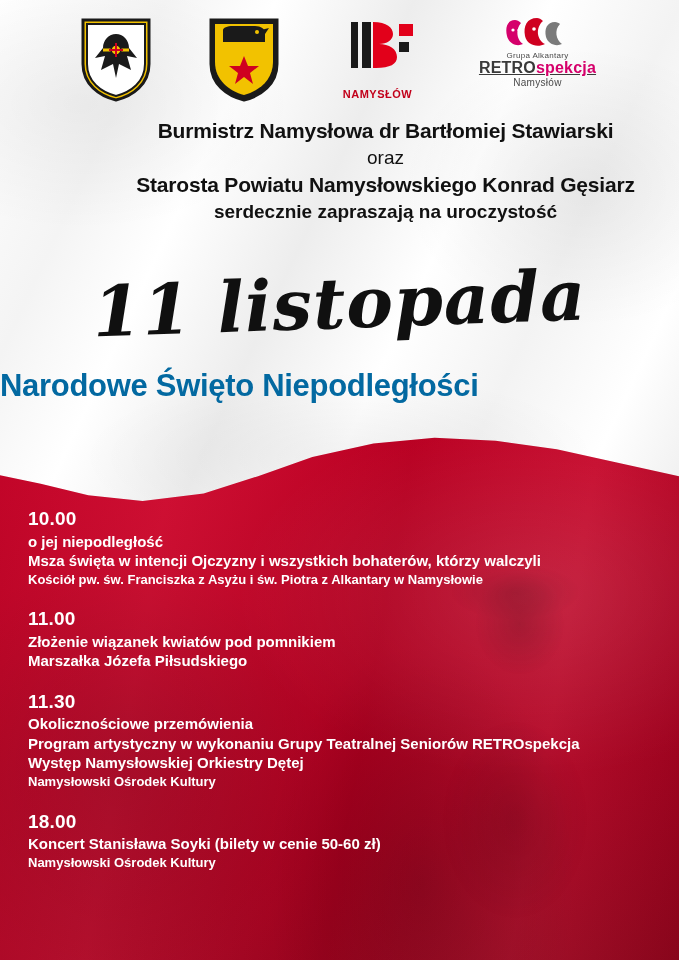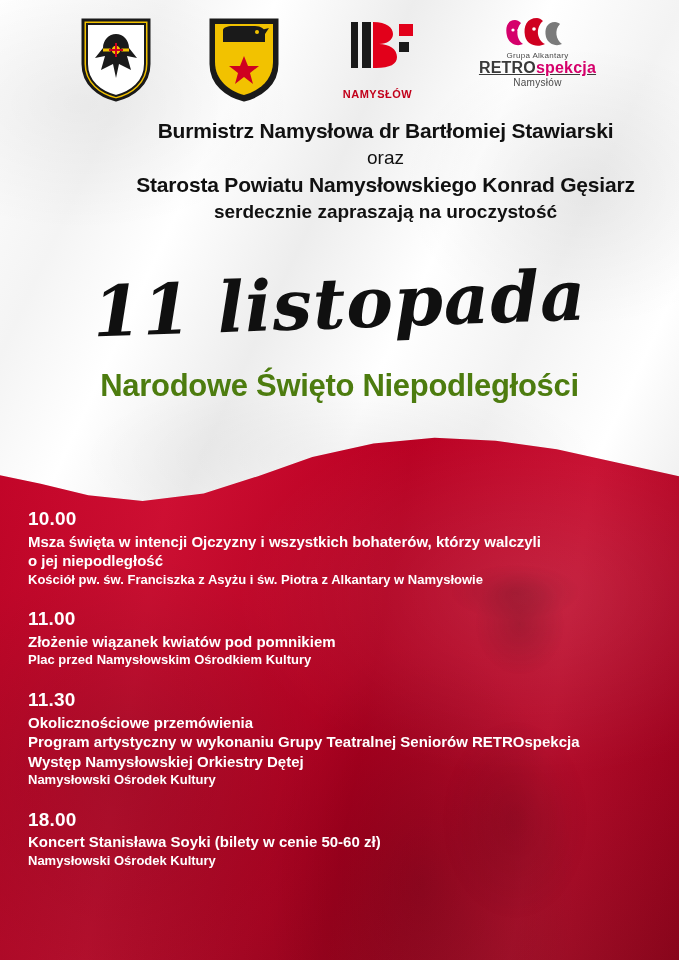--- a/index.html
+++ b/index.html
@@ -160,25 +160,25 @@
     font-weight: bold;
     font-size: 70px;
     letter-spacing: 1px;
     color: #101010;
     transform: rotate(-2deg);
   }
   .title-sub {
     position: absolute;
     left: 0; top: 368px;
     width: 679px;
-    text-align: center;
+    text-align: left;
     z-index: 6;
     font-size: 31px;
     font-weight: bold;
-    color: #4d7c0f;
+    color: #0369a1;
     letter-spacing: -0.3px;
   }
 
   
   .schedule {
     position: absolute;
     left: 28px; top: 506px;
     width: 624px;
     z-index: 6;
     color: #ffffff;
@@ -270,29 +270,29 @@
     <div class="l4">serdecznie zapraszają na uroczystość</div>
   </div>
 
   <div class="title-script">11 listopada</div>
   <div class="title-sub">Narodowe Święto Niepodległości</div>
 
   <div class="schedule">
 
     <div class="item">
       <div class="time">10.00</div>
+      <div class="main">o jej niepodległość</div>
       <div class="main">Msza święta w intencji Ojczyzny i wszystkich bohaterów, którzy walczyli</div>
-      <div class="main">o jej niepodległość</div>
       <div class="place">Kościół pw. św. Franciszka z Asyżu i św. Piotra z Alkantary w Namysłowie</div>
     </div>
 
     <div class="item">
       <div class="time">11.00</div>
       <div class="main">Złożenie wiązanek kwiatów pod pomnikiem</div>
-      <div class="place">Plac przed Namysłowskim Ośrodkiem Kultury</div>
+      <div class="main">Marszałka Józefa Piłsudskiego</div>
     </div>
 
     <div class="item">
       <div class="time">11.30</div>
       <div class="main">Okolicznościowe przemówienia</div>
       <div class="main">Program artystyczny w wykonaniu Grupy Teatralnej Seniorów RETROspekcja</div>
       <div class="main">Występ Namysłowskiej Orkiestry Dętej</div>
       <div class="place">Namysłowski Ośrodek Kultury</div>
     </div>
 

